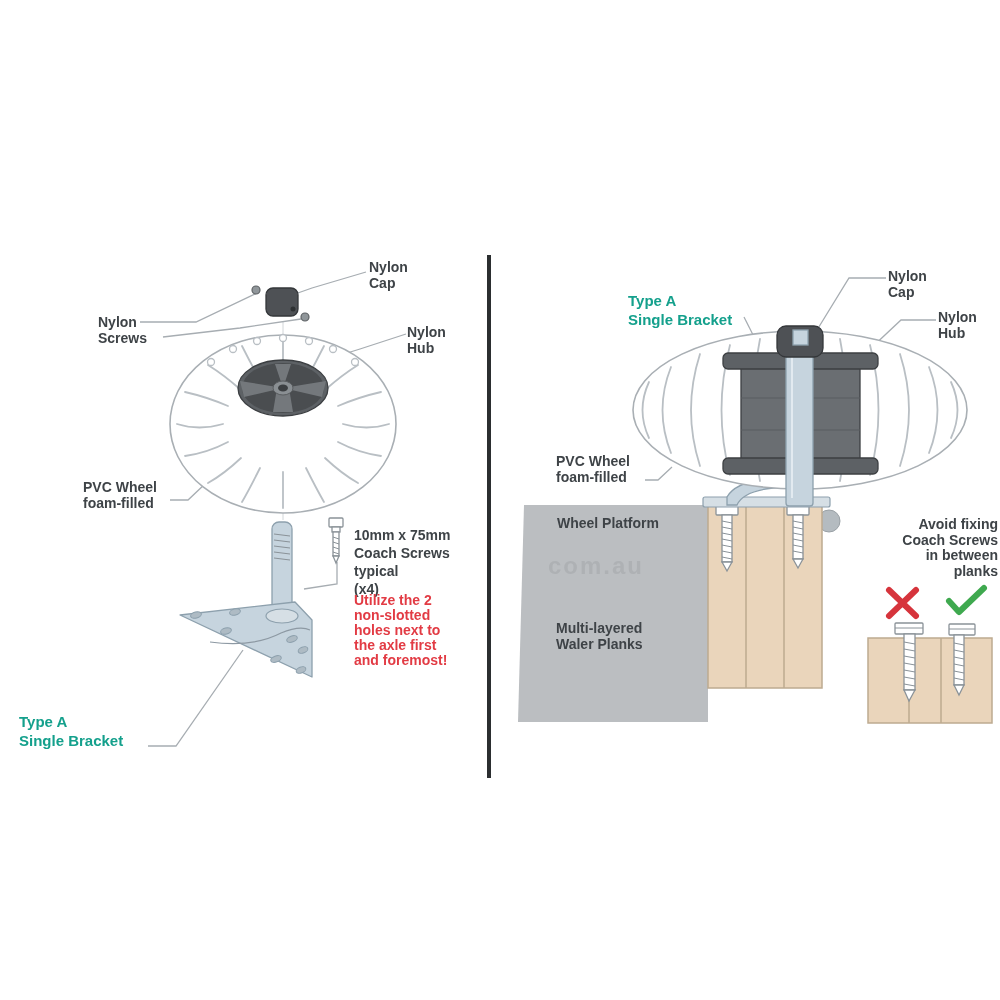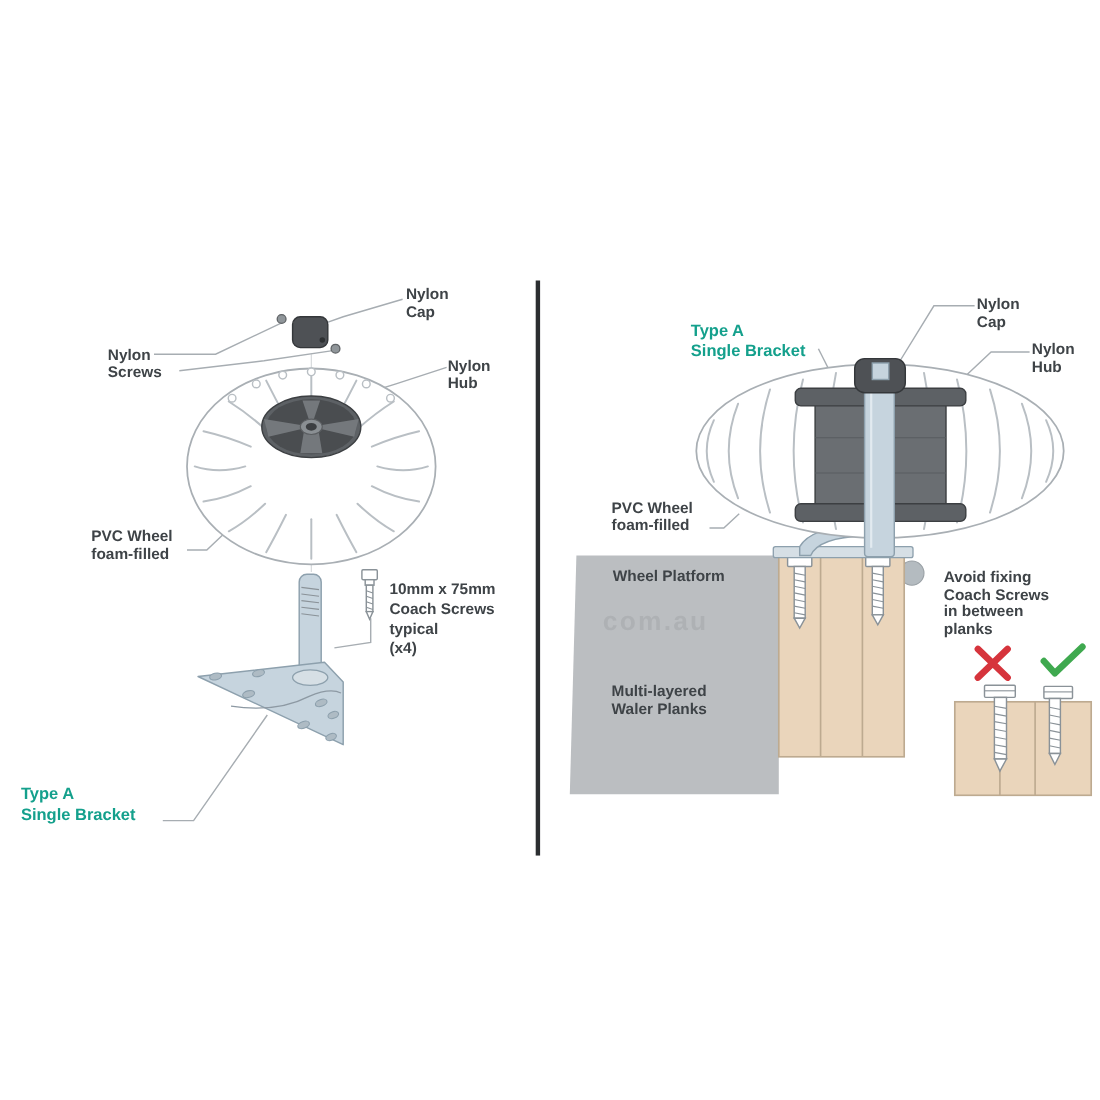--- a/index.html
+++ b/index.html
@@ -31,21 +31,21 @@
   #art .cross{fill:none;stroke:var(--cross,#d6343c);stroke-width:6px;stroke-linecap:round;}
   #art .check{fill:none;stroke:var(--check,#3fa94f);stroke-width:6px;stroke-linecap:round;stroke-linejoin:round;}
   #art .knob{fill:#b4bbc0;stroke:#9aa1a6;stroke-width:1px;}
   #art .highlight{fill:none;stroke:#e2eaf0;stroke-width:2px;}
 
   
   .lbl{position:absolute;white-space:pre-line;font-size:14px;line-height:16px;font-weight:bold;
        color:var(--text,#3e4347);}
   .lbl.teal{color:var(--teal,#14a08c);font-size:15px;line-height:19px;}
   .lbl.red{color:var(--warning-red,#e23b44);line-height:15px;}
-  .lbl.center{text-align:left;}
+  .lbl.center{text-align:right;}
   .lbl.coach{line-height:18px;}
   .watermark{position:absolute;font-size:24px;font-weight:bold;letter-spacing:2px;
              color:var(--watermark,#75797d);opacity:0.18;}
 </style>
 </head>
 <body>
 
 <div id="canvas">
 
   <svg id="art" width="1000" height="1000" viewBox="0 0 1000 1000">
@@ -229,20 +229,25 @@
   <div class="lbl" style="left:98px;top:314px;">Nylon
 Screws</div>
   <div class="lbl" style="left:407px;top:324px;">Nylon
 Hub</div>
   <div class="lbl" style="left:83px;top:479px;">PVC Wheel
 foam-filled</div>
   <div class="lbl coach" style="left:354px;top:516px;margin-top:10px;">10mm x 75mm
 Coach Screws
 typical
 (x4)</div>
+  <div class="lbl red" style="left:354px;top:593px;">Utilize the 2
+non-slotted
+holes next to
+the axle first
+and foremost!</div>
   <div class="lbl teal" style="left:19px;top:712px;">Type A
 Single Bracket</div>
 
   <div class="lbl teal" style="left:628px;top:291px;">Type A
 Single Bracket</div>
   <div class="lbl" style="left:888px;top:268px;">Nylon
 Cap</div>
   <div class="lbl" style="left:938px;top:309px;">Nylon
 Hub</div>
   <div class="lbl" style="left:556px;top:453px;">PVC Wheel

